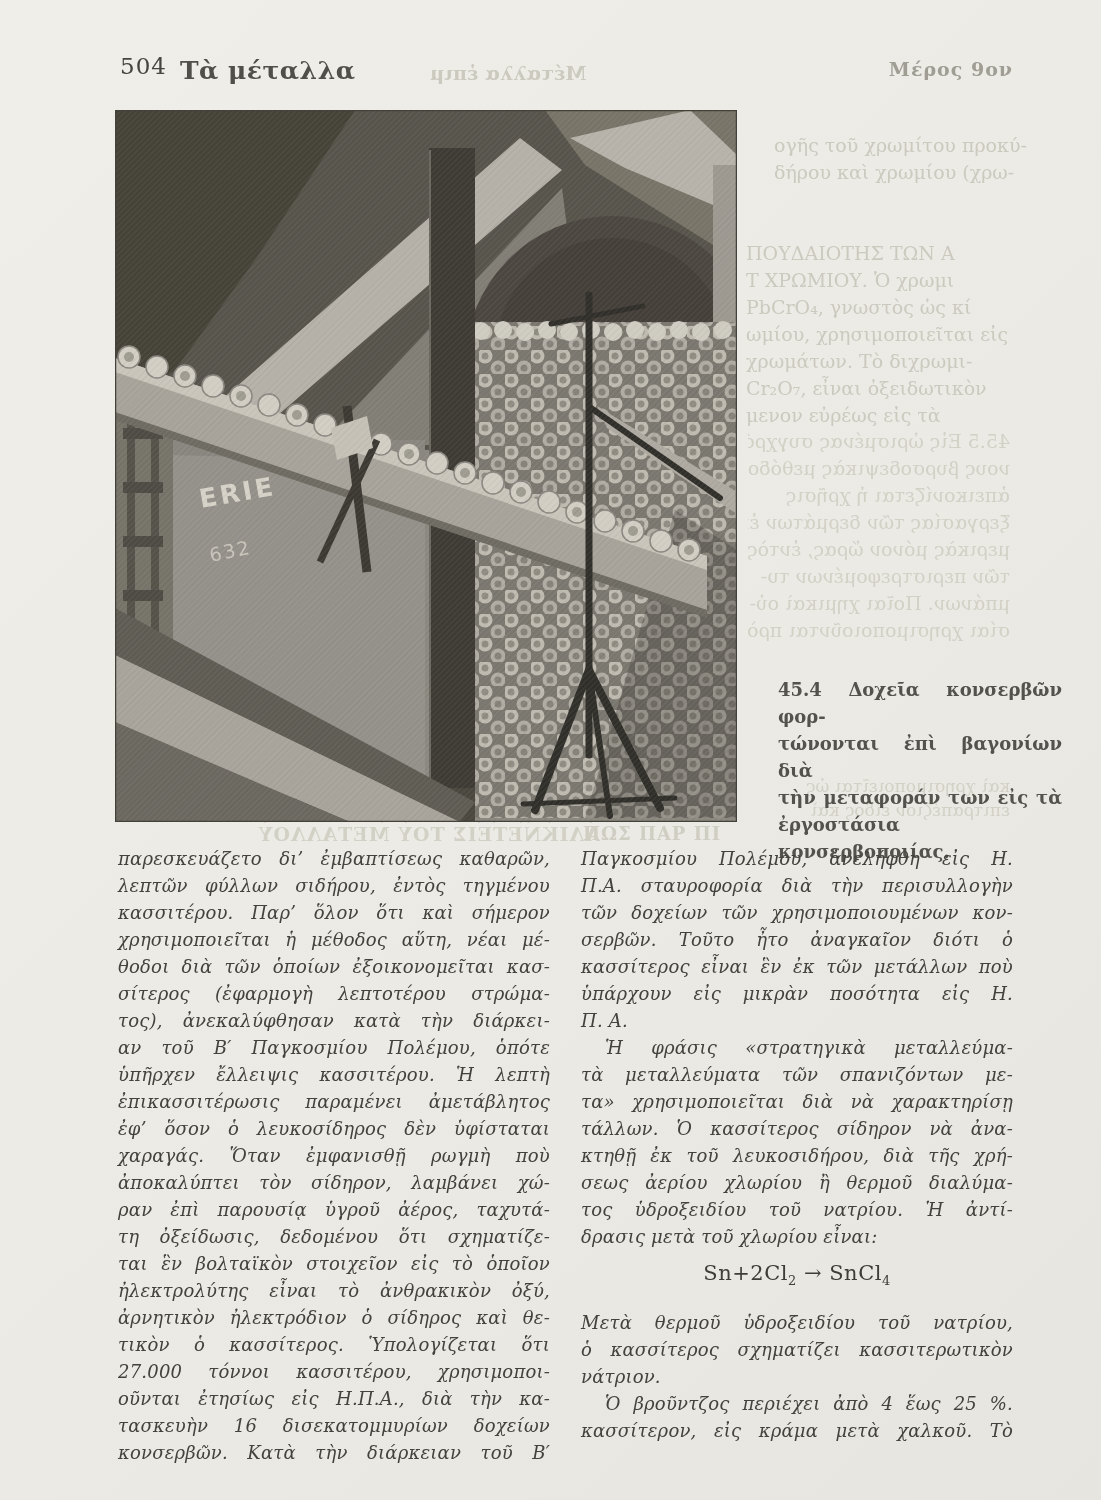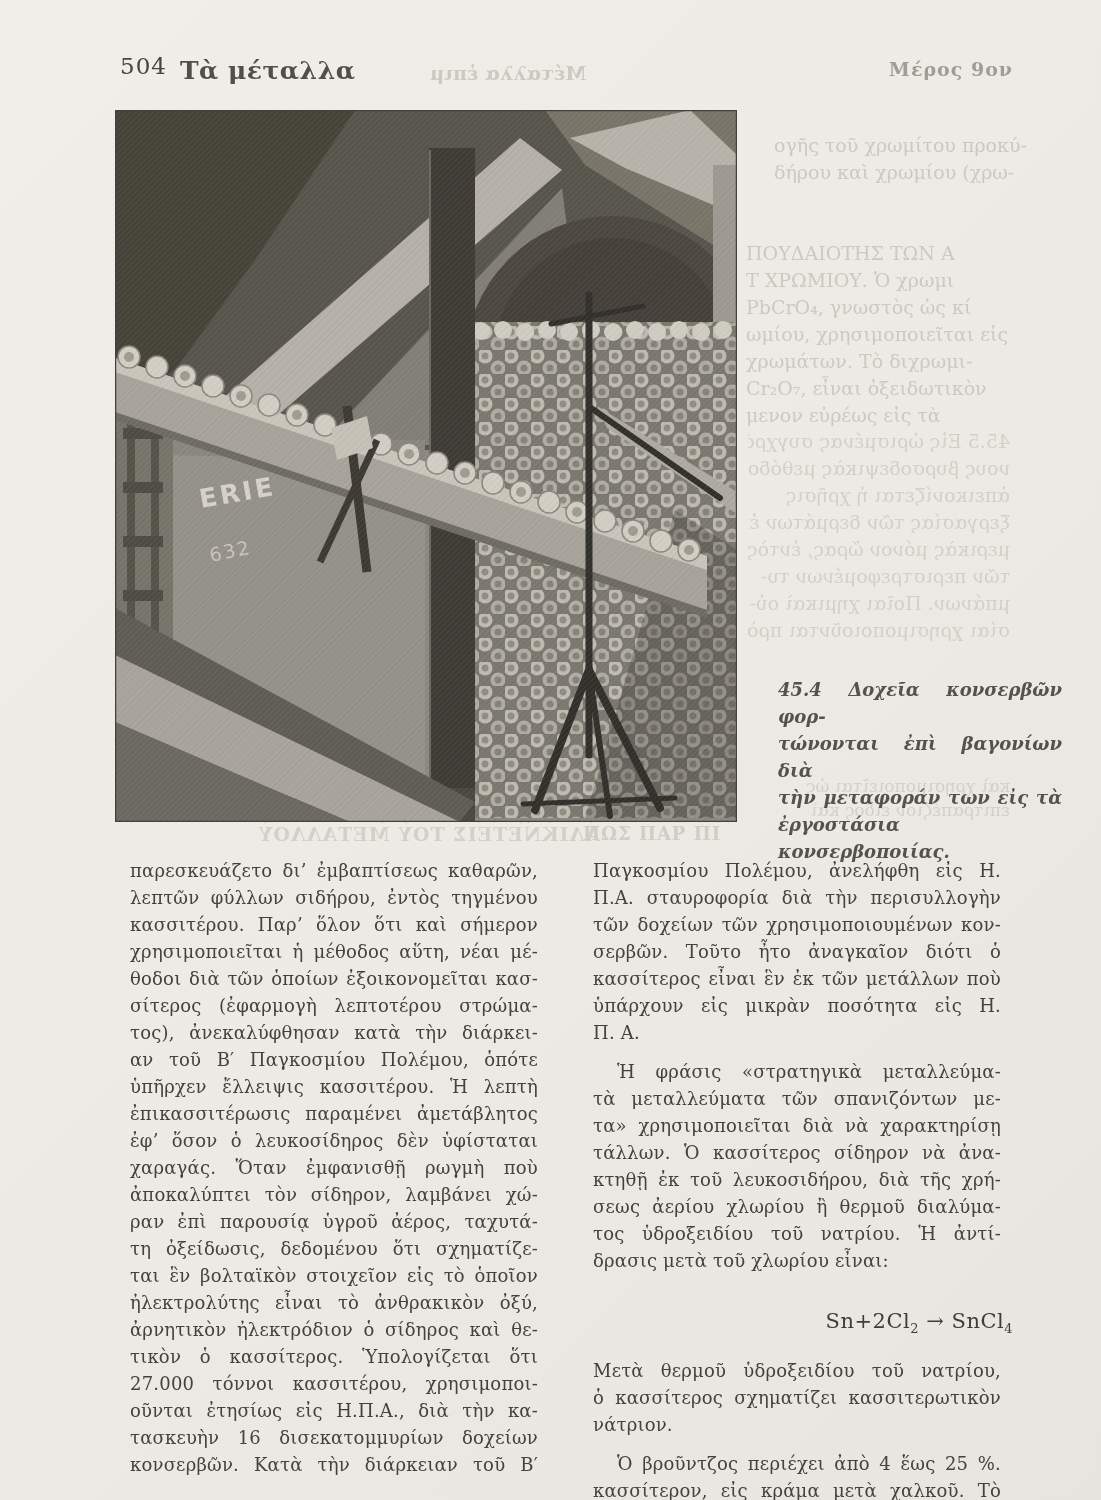--- a/index.html
+++ b/index.html
@@ -11,32 +11,32 @@
   }
   
   .hdr-num { position:absolute; left:120px; top:53px; font-size:23px; font-weight:normal; color:#47453f; letter-spacing:1px;}
   .hdr-title { position:absolute; left:180px; top:56px; font-size:25px; font-weight:bold; color:#514f49; letter-spacing:0.5px;}
   .hdr-part { position:absolute; right:88px; top:58px; font-size:19px; font-weight:bold; color:#a09d94; letter-spacing:1px;}
   .hdr-ghost { position:absolute; left:430px; top:60px; font-size:20px; font-weight:bold; color:#dddad1; transform:scaleX(-1); }
   
   .photo { position:absolute; left:115px; top:110px; width:622px; height:712px; }
   
   .caption { position:absolute; left:778px; top:676px; width:284px;
-    font-size:18px; font-weight:bold; line-height:27px; color:#54524c;font-style:italic; }
+    font-size:18px; font-weight:bold; line-height:27px; color:#54524c; }
   .caption .gline { text-align:justify; text-align-last:justify; }
   .caption .gline:last-child { text-align-last:left; }
   
   .col { position:absolute; top:845px; width:432px; font-size:18px; line-height:27px; letter-spacing:0.2px; color:#44423c;}
   .col-left { left:118px; }
   .col-right { left:581px; }
-  .para { margin:12px; }
+  .para { margin:0;font-style:italic; }
   .para.indent .line:first-child { text-indent:24px; }
   .line { text-align:justify; text-align-last:justify; }
   .line.endl { text-align-last:left; }
-  .equation { text-align:right; font-size:21px; margin:34px 0 15px 0; color:#3f3d38; letter-spacing:0.5px;}
+  .equation { text-align:center; font-size:21px; margin:10px 0 15px 0; color:#3f3d38; letter-spacing:0.5px;}
   .equation sub { font-size:13px; }
   
   .ghost { position:absolute; font-size:19px; line-height:27px; color:#ccc9bf; }
   .ghost.mirror { transform:scaleX(-1); color:#d3d0c6; }
   .ghost .gline { white-space:nowrap; overflow:hidden; }
   .g-rt-a { left:746px; top:132px; width:268px;margin-left:28px; }
   .g-rt-b { left:746px; top:240px; width:268px; }
   .g-rt-m { left:748px; top:428px; width:262px; }
   .g-cap-below { left:748px; top:774px; width:262px; font-size:17px; line-height:24px;}
   .g-strip-light { left:140px; top:799px; width:470px; font-size:18px; }

